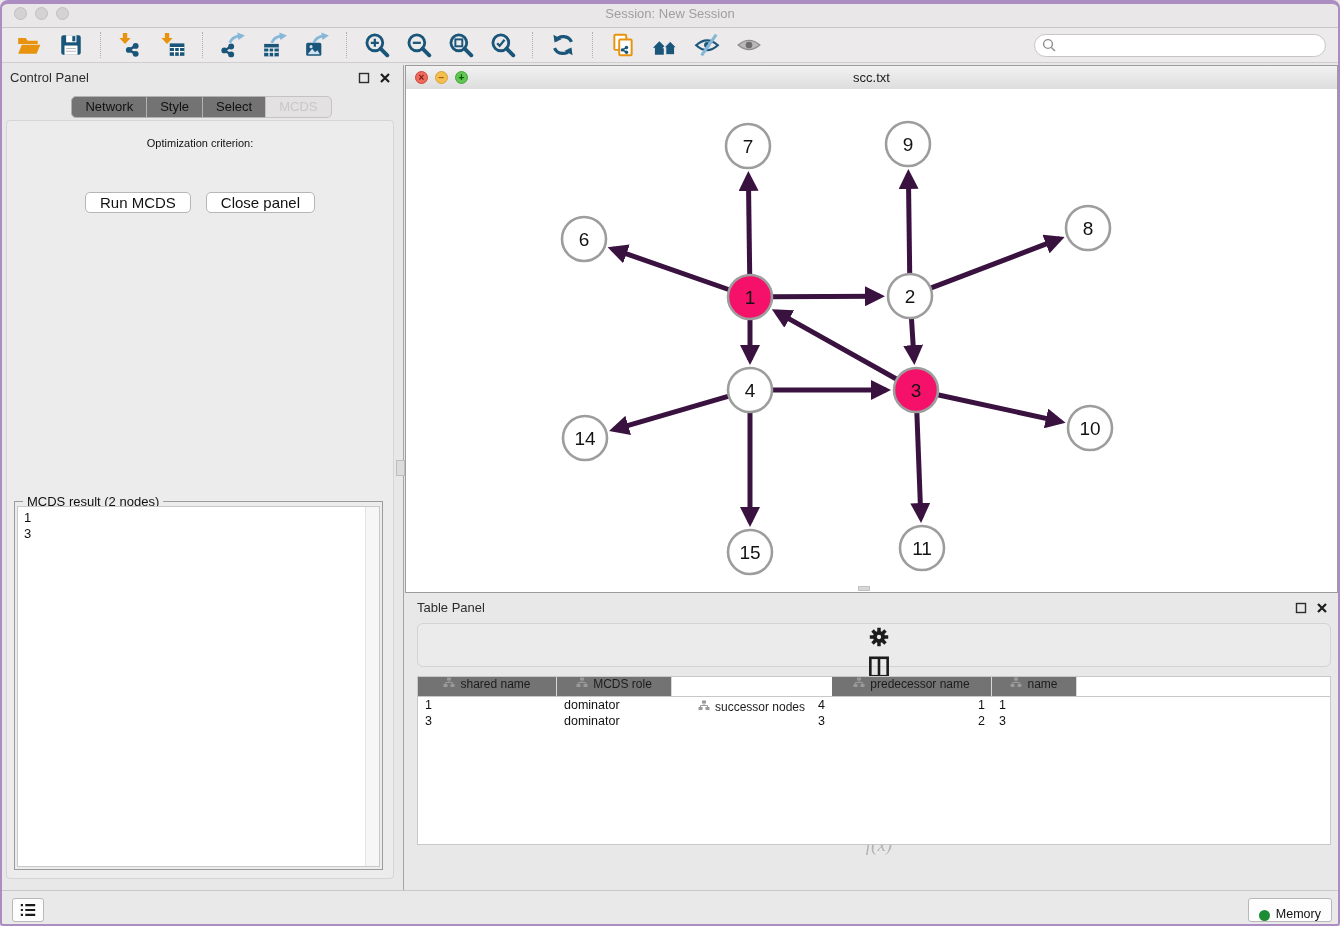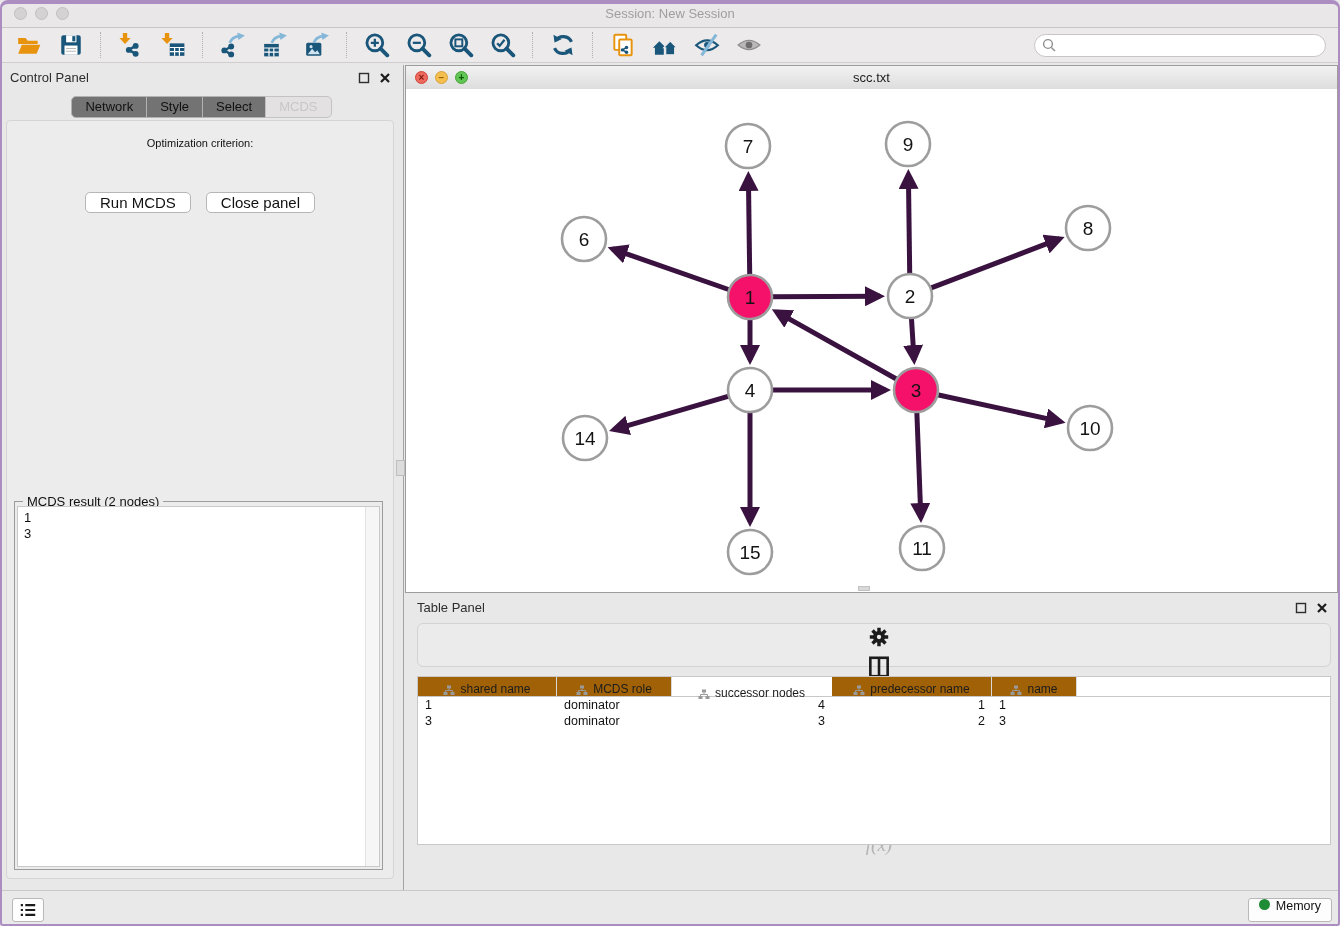--- a/index.html
+++ b/index.html
@@ -62,33 +62,33 @@
   .net-body svg{position:absolute;left:0;top:0;}
   .net-grip{position:absolute;left:452px;bottom:1px;width:12px;height:5px;background:#d8d8d8;border:1px solid #c2c2c2;box-sizing:border-box;}
 
   
   .tpanel{position:absolute;left:405px;top:595px;width:933px;height:295px;}
   .tp-toolbar{position:absolute;left:12px;right:7px;top:28px;height:44px;background:#ebebeb;border:1px solid #d4d2d3;border-radius:6px;display:flex;align-items:center;gap:4px;padding-left:10px;box-sizing:border-box;flex-direction:column;}
   .tp-toolbar .tbtn{width:37px;}
   .fx{font-family:"Liberation Serif",serif;font-style:italic;font-size:19px;color:#b3b3b3;}
   .tbl{position:absolute;left:12px;right:7px;top:81px;height:169px;background:#fff;border:1px solid #c9c7c8;box-sizing:border-box;overflow:hidden;}
   .tbl-head{display:flex;height:19px;border-bottom:1px solid #c9c7c8;}
-  .th{display:flex;align-items:flex-end;justify-content:center;gap:5px;background:#a16207;border-right:1px solid #d8d8d8;font-size:12px;color:#1c1c1c;box-sizing:border-box;flex:none;cursor:default;}
+  .th{display:flex;align-items:flex-start;justify-content:center;gap:5px;background:#737373;border-right:1px solid #d8d8d8;font-size:12px;color:#1c1c1c;box-sizing:border-box;flex:none;cursor:default;}
   .th svg{flex:none;}
   .th-fill{flex:1;background:#fff;}
   .tr{display:flex;height:16px;line-height:16px;font-size:12.5px;color:#111;}
   .td{box-sizing:border-box;padding:0 7px;flex:none;overflow:hidden;white-space:nowrap;}
   .tp-tabs{position:absolute;left:0;right:0;bottom:6px;display:flex;justify-content:center;}
   .tp-tabs .tab{height:21px;line-height:21px;}
   .tab.selected-dark{background:#d4d4d4;color:#aeb3ae;border-color:#bcbaba;border-radius:5px 0 0 5px;}
 
   
   .statusbar{position:absolute;left:0;top:890px;width:100%;height:36px;background:#e9e9e9;border-top:1px solid #c9c7c8;box-sizing:border-box;}
   .list-btn{position:absolute;left:12px;top:7px;width:32px;height:24px;background:#fdfdfd;border:1px solid #b9b7b8;border-radius:3px;display:flex;align-items:center;justify-content:center;}
-  .mem-btn{position:absolute;right:8px;top:7px;height:24px;background:#fdfdfd;border:1px solid #b9b7b8;border-radius:3px;display:flex;align-items:flex-start;gap:6px;padding:0 10px;font-size:12.5px;color:#111;font-family:"Liberation Sans",sans-serif;}
+  .mem-btn{position:absolute;right:8px;top:7px;height:24px;background:#fdfdfd;border:1px solid #b9b7b8;border-radius:3px;display:flex;align-items:flex-end;gap:6px;padding:0 10px;font-size:12.5px;color:#111;font-family:"Liberation Sans",sans-serif;}
   .mem-dot{width:11px;height:11px;border-radius:50%;}
 </style>
 </head>
 <body>
 
 <div class="app">
 
   <div class="titlebar">
     <div class="tl-dots">
       <div class="tl-dot"></div>

